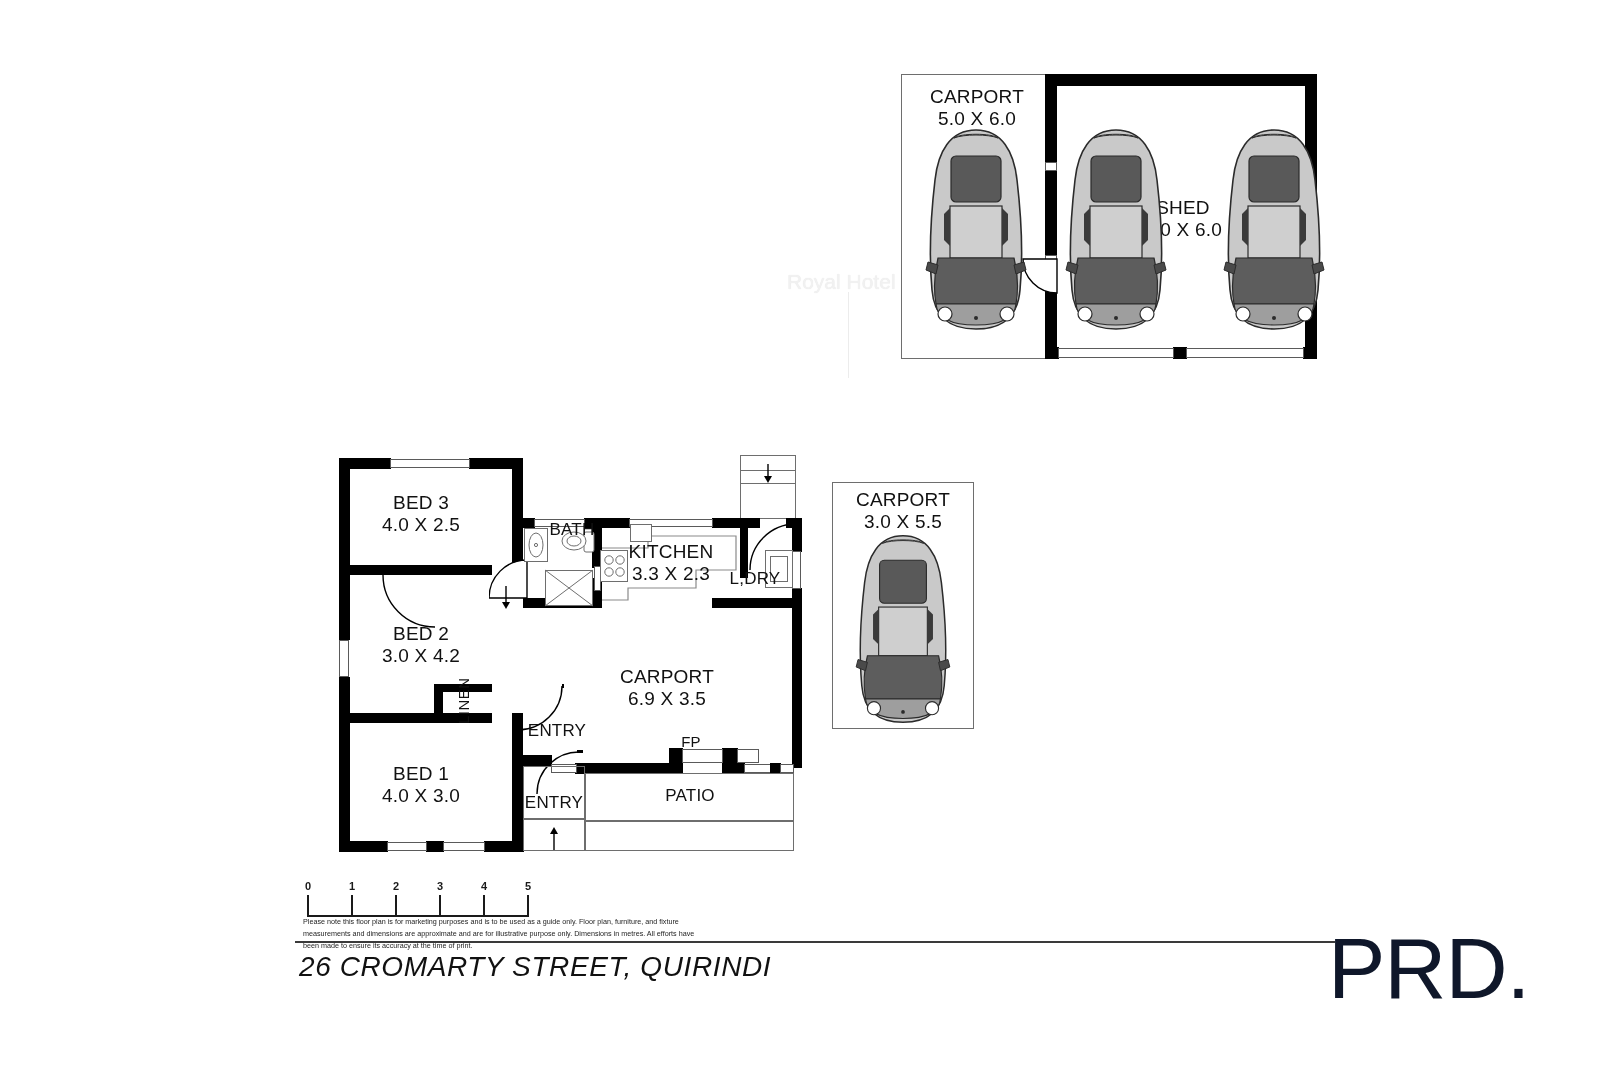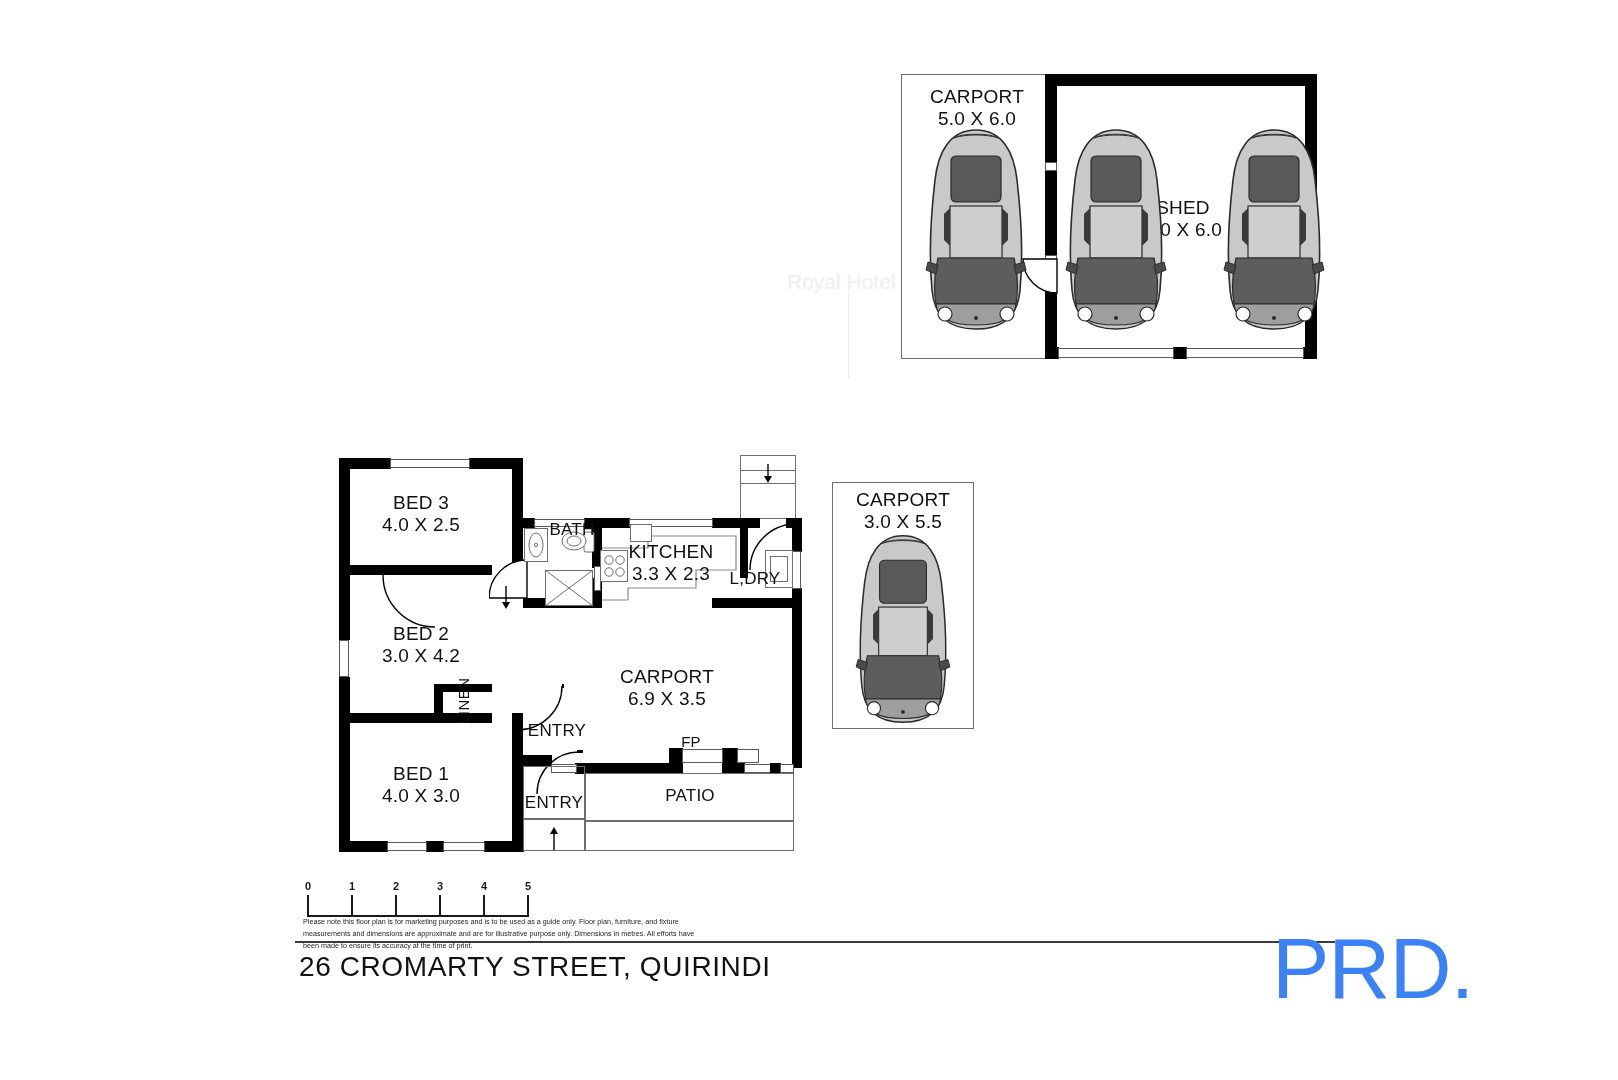--- a/index.html
+++ b/index.html
@@ -452,17 +452,17 @@
     <div class="scale-tick" style="left:131px; top:15px; height:22px;"></div>
     <div class="scale-tick" style="left:175px; top:15px; height:22px;"></div>
     <div class="scale-tick" style="left:219px; top:15px; height:22px;"></div>
     <div class="scale-base" style="left:0px; top:35px; width:220px;"></div>
   </div>
 
   <div class="disclaimer" style="left:303px; top:916px;">Please note this floor plan is for marketing purposes and is to be used as a guide only. Floor plan, furniture, and fixture measurements and dimensions are approximate and are for illustrative purpose only. Dimensions in metres. All efforts have been made to ensure its accuracy at the time of print.</div>
 
   <div class="rule" style="left:295px; top:941px; width:1040px;"></div>
 
-  <div class="addr" style="left:299px; top:951px;">26 CROMARTY STREET, QUIRINDI</div>
-
-  <div class="brand" style="left:1272px; top:925px; color:#3b82f6;">PRD.</div>
+  <div class="addr" style="left:299px; top:951px;font-style:italic;">26 CROMARTY STREET, QUIRINDI</div>
+
+  <div class="brand" style="left:1328px; top:925px; color:#0f172a;">PRD.</div>
 
 </div>
 
 </body></html>

